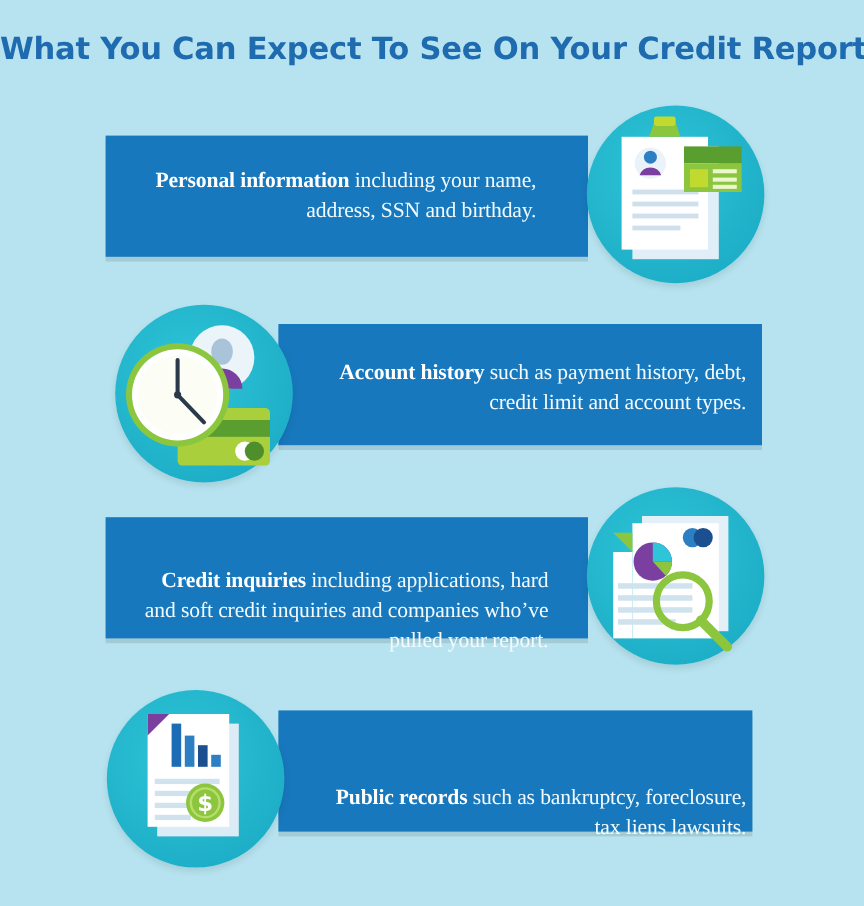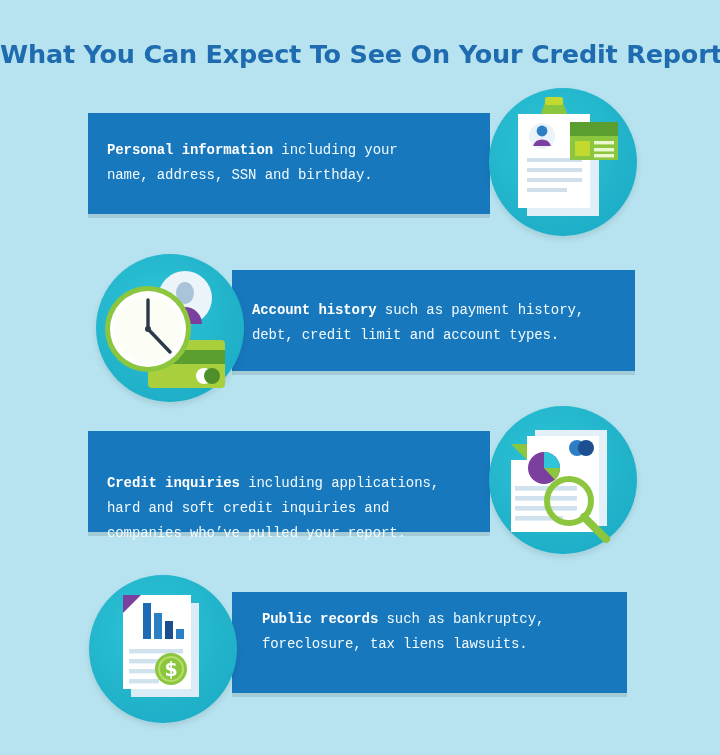--- a/index.html
+++ b/index.html
@@ -25,41 +25,41 @@
     left: 0;
     top: 26px;
     width: 720px;
     text-align: center;
     font-family: "DejaVu Sans", sans-serif;
     font-size: 25.5px;
     font-weight: bold;
     letter-spacing: -0.2px;
     color: #1e6bb0;
     white-space: nowrap;
-    margin-top: 13px;
   }
 
   
   .row {
     position: absolute;
     left: 0;
     width: 720px;
   }
   .bar {
     position: absolute;
     background: #1878bd;
     box-shadow: 0 4px 0 0 rgba(0,0,0,0.10);
   }
   .bar-text {
     position: absolute;
     color: #f2fbfe;
-    font-family: Liberation Mono, monospace;
-    font-size: 14px;
+    font-family: Liberation Serif, serif;
+    font-size: 18px;
     line-height: 25px;
     letter-spacing: -0.1px;
+    text-align: right;
   }
   .bar-text b {
     font-weight: bold;
     color: #ffffff;
   }
 
   
   .circle {
     position: absolute;
     border-radius: 50%;
@@ -190,21 +190,21 @@
         <circle cx="80" cy="95" r="22" fill="none" stroke="#8cc63e" stroke-width="6"></circle>
         <line x1="95" y1="111" x2="117" y2="133" stroke="#8cc63e" stroke-width="8" stroke-linecap="round"></line>
       </svg>
     </div>
   </div>
 
   <div class="row">
 
     <div class="bar layer-bar" style="left:232px; top:592px; width:395px; height:101px;"></div>
 
-    <div class="bar-text layer-text" style="left:262px; top:607px; width:360px;">
+    <div class="bar-text layer-text" style="left:262px; top:652px; width:360px;">
       <b>Public records</b><span> such as bankruptcy, foreclosure, tax liens lawsuits.</span>
     </div>
 
     <div class="circle layer-circle" style="left:89px; top:575px; width:148px; height:148px;">
       <svg class="icon-art" viewBox="0 0 148 148">
 
         <rect x="42" y="28" width="68" height="94" fill="#dcecf6"></rect>
 
         <rect x="34" y="20" width="68" height="94" fill="#ffffff"></rect>
 

